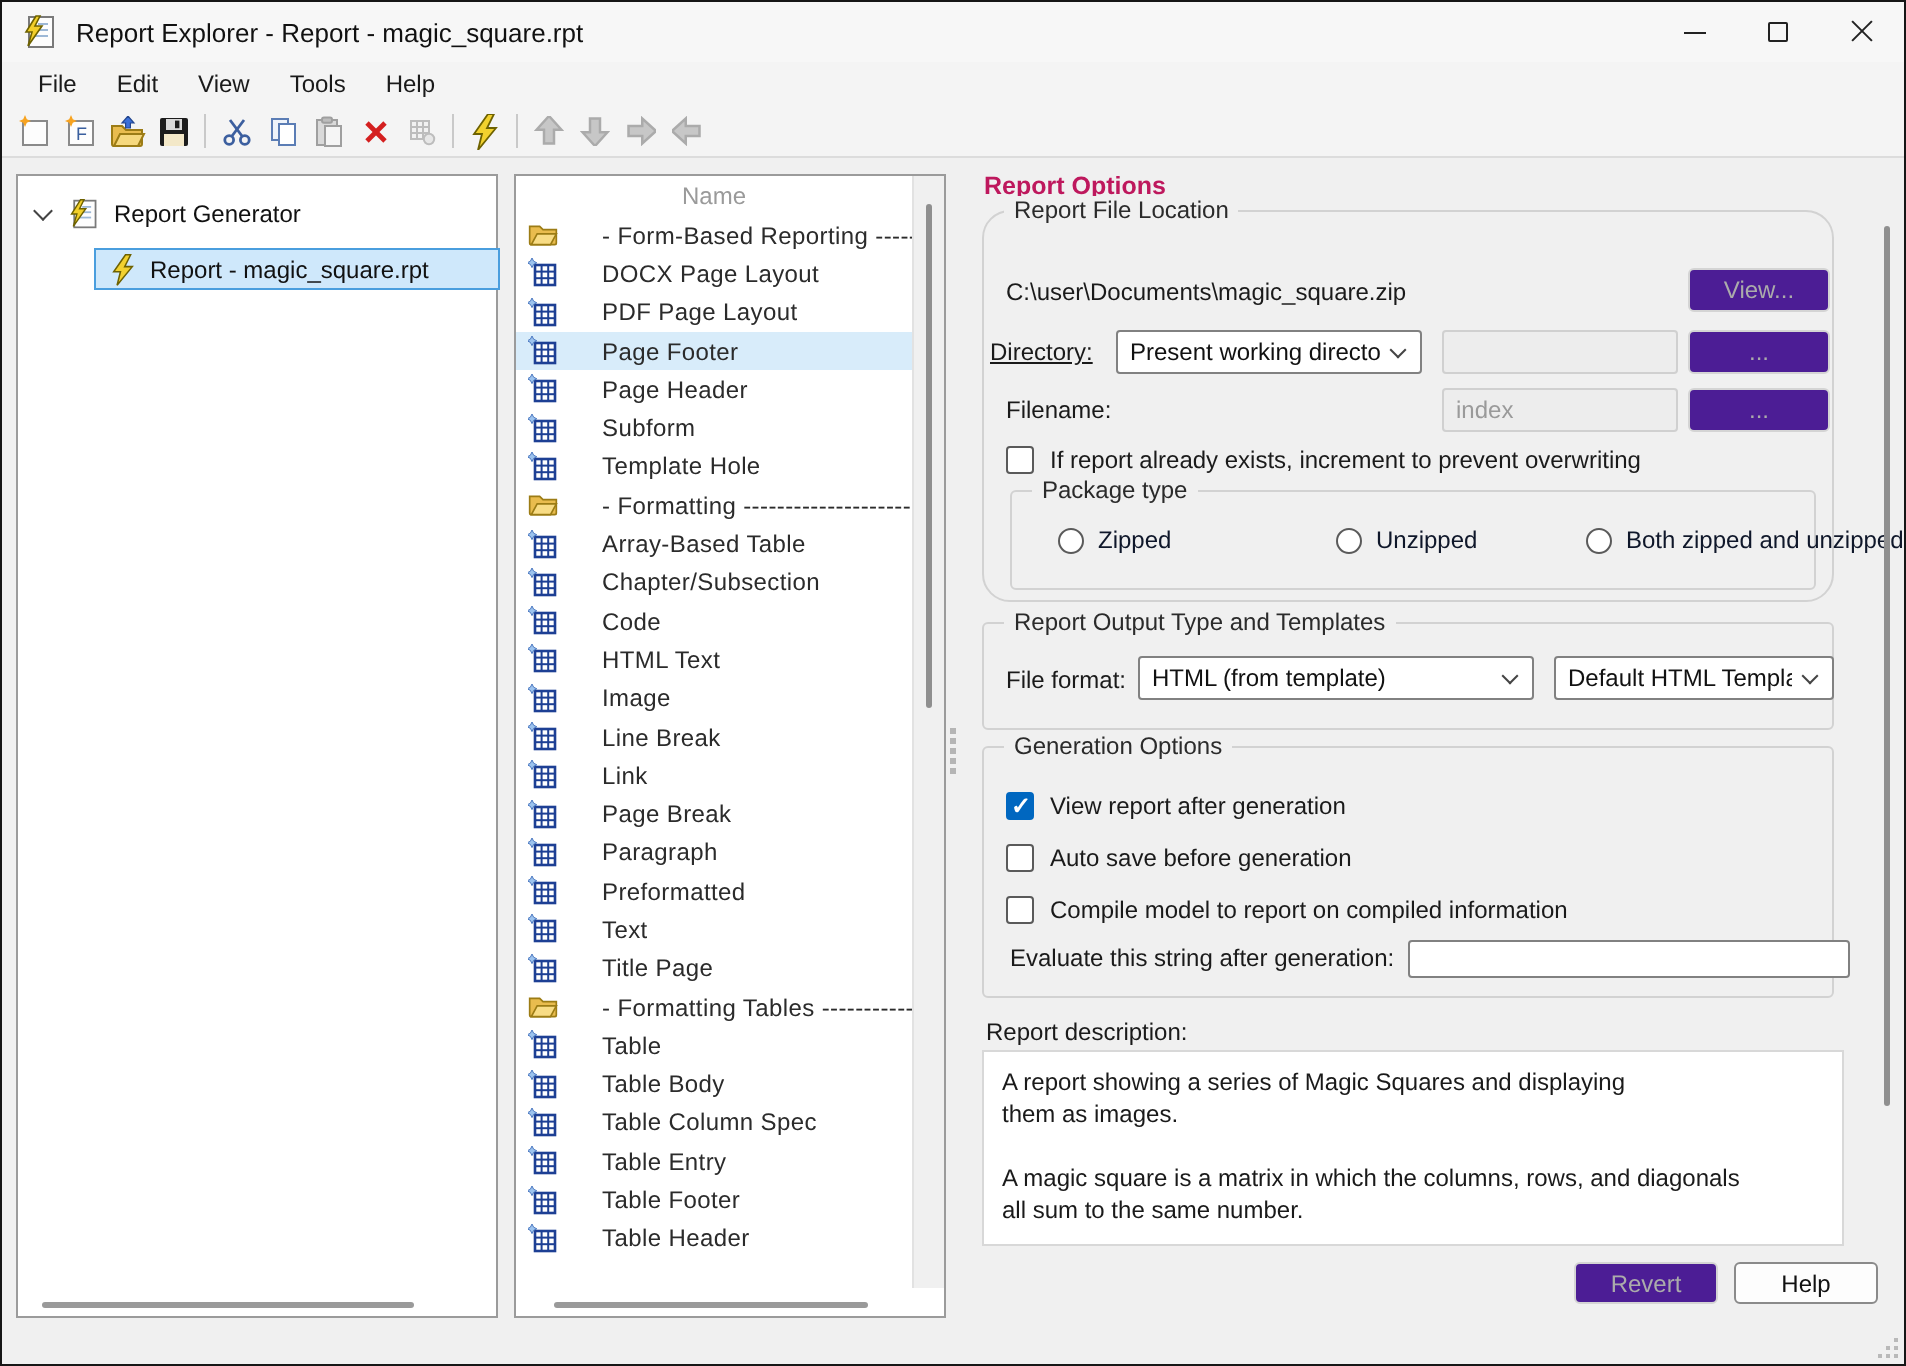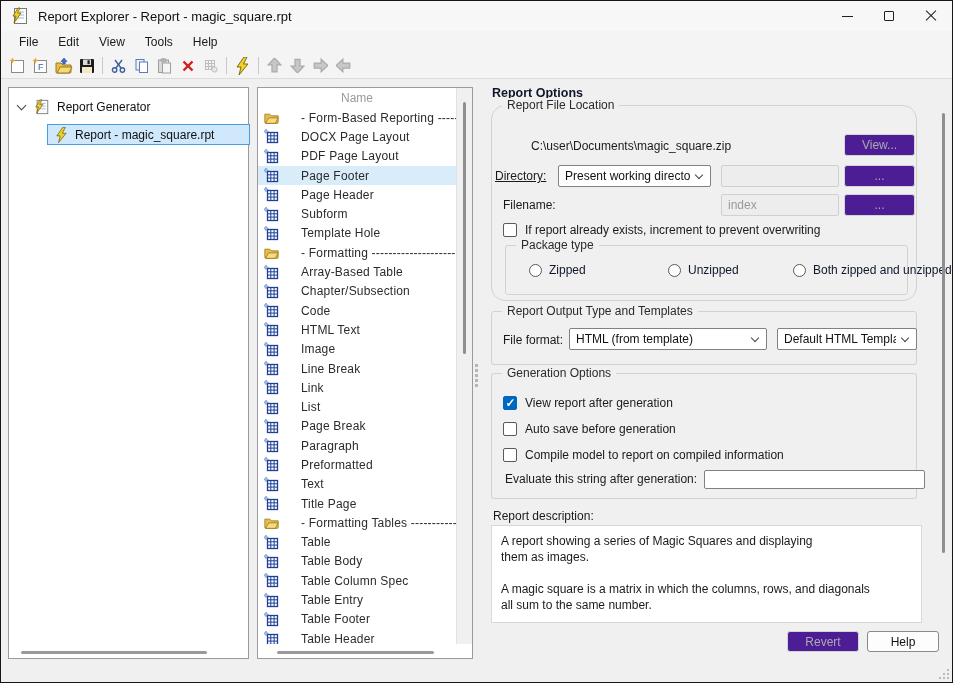--- a/index.html
+++ b/index.html
@@ -55,32 +55,32 @@
   .lrow.selected { background:#d8ecfa; }
   .lrow .licon { width:15px; height:15px; flex:0 0 auto; }
   .lrow .llabel { font-size:12px; color:#2b2b2b; margin-left:22px; white-space:nowrap; letter-spacing:.2px; }
   .vscroll { position:absolute; top:0; right:0; width:16px; bottom:14px; background:#f0f0f0;
              border-left:1px solid #e2e2e2; }
   .vscroll .thumb { position:absolute; left:6px; width:3px; background:#8f8f8f; border-radius:2px; }
   .splitter-dots { position:absolute; left:474px; top:285px; width:3px; }
   .splitter-dots i { display:block; width:3px; height:3px; background:#b5b5b5; margin-bottom:2px; }
 
   
-  .opt-title { position:absolute; left:10px; top:7px; font-size:12.5px; font-weight:bold; color:#0f172a; }
+  .opt-title { position:absolute; left:10px; top:7px; font-size:12.5px; font-weight:bold; color:#be185d; }
   .fs { position:absolute; border:1px solid #d2d2d2; border-radius:3px; }
   .fs .legend { position:absolute; top:-8px; left:10px; background:#f0f0f0; padding:0 5px;
                 font-size:12px; color:#2b2b2b; white-space:nowrap; }
   .fs1 { left:9px; top:26px; width:426px; height:196px;border-radius:14px; }
   .fs-pkg { left:13px; top:139px; width:403px; height:50px; }
   .fs2 { left:9px; top:232px; width:426px; height:54px; }
   .fs3 { left:9px; top:294px; width:426px; height:126px; }
 
   .abs { position:absolute; }
   .lab { font-size:12px; color:#1a1a1a; white-space:nowrap; }
-  .path-text { font-size:12px; color:#1a1a1a;margin-left:28px; }
+  .path-text { font-size:12px; color:#1a1a1a; }
 
   .btn { display:flex; align-items:center; justify-content:center; height:22px;
          background:#fdfdfd; border:1px solid #8a8a8a; border-radius:3px;
          font-size:12px; color:#111; }
   .btn.disabled { background:#4c1d95; border-color:#d4d4d4; color:#ababab; }
 
   .combo { display:flex; align-items:center; height:22px; background:#fff;
            border:1px solid #818181; border-radius:2px; padding:0 6px; }
   .combo .cv { flex:1 1 auto; font-size:12px; color:#111; white-space:nowrap; overflow:hidden; }
   .combo .cchev { width:6px; height:6px; border-right:1.3px solid #444; border-bottom:1.3px solid #444;
@@ -479,34 +479,20 @@
                 <line x1="3.5" y1="6.8" x2="13.5" y2="6.8" stroke="#1d3f94"></line>
                 <line x1="3.5" y1="10.1" x2="13.5" y2="10.1" stroke="#1d3f94"></line>
                 <line x1="6.8" y1="3.5" x2="6.8" y2="13.5" stroke="#1d3f94"></line>
                 <line x1="10.1" y1="3.5" x2="10.1" y2="13.5" stroke="#1d3f94"></line>
                 <polygon points="2,0 2.8,1.6 4.4,2.4 2.8,3.2 2,4.8 1.2,3.2 -0.4,2.4 1.2,1.6" fill="#9cc3ee" stroke="#4a77c0" stroke-width="0.5"></polygon>
               </svg>
             </span>
             <span class="llabel">Link</span>
           </div>
 
-          <div class="lrow" data-type="table">
-
-            <span class="licon icon-table">
-              <svg width="15" height="15" viewBox="0 0 15 15">
-                <rect x="3.5" y="3.5" width="10" height="10" fill="#ffffff" stroke="#1d3f94" stroke-width="1.3"></rect>
-                <line x1="3.5" y1="6.8" x2="13.5" y2="6.8" stroke="#1d3f94"></line>
-                <line x1="3.5" y1="10.1" x2="13.5" y2="10.1" stroke="#1d3f94"></line>
-                <line x1="6.8" y1="3.5" x2="6.8" y2="13.5" stroke="#1d3f94"></line>
-                <line x1="10.1" y1="3.5" x2="10.1" y2="13.5" stroke="#1d3f94"></line>
-                <polygon points="2,0 2.8,1.6 4.4,2.4 2.8,3.2 2,4.8 1.2,3.2 -0.4,2.4 1.2,1.6" fill="#9cc3ee" stroke="#4a77c0" stroke-width="0.5"></polygon>
-              </svg>
-            </span>
-            <span class="llabel">List</span>
-          </div>
 
           <div class="lrow" data-type="table">
 
             <span class="licon icon-table">
               <svg width="15" height="15" viewBox="0 0 15 15">
                 <rect x="3.5" y="3.5" width="10" height="10" fill="#ffffff" stroke="#1d3f94" stroke-width="1.3"></rect>
                 <line x1="3.5" y1="6.8" x2="13.5" y2="6.8" stroke="#1d3f94"></line>
                 <line x1="3.5" y1="10.1" x2="13.5" y2="10.1" stroke="#1d3f94"></line>
                 <line x1="6.8" y1="3.5" x2="6.8" y2="13.5" stroke="#1d3f94"></line>
                 <line x1="10.1" y1="3.5" x2="10.1" y2="13.5" stroke="#1d3f94"></line>

